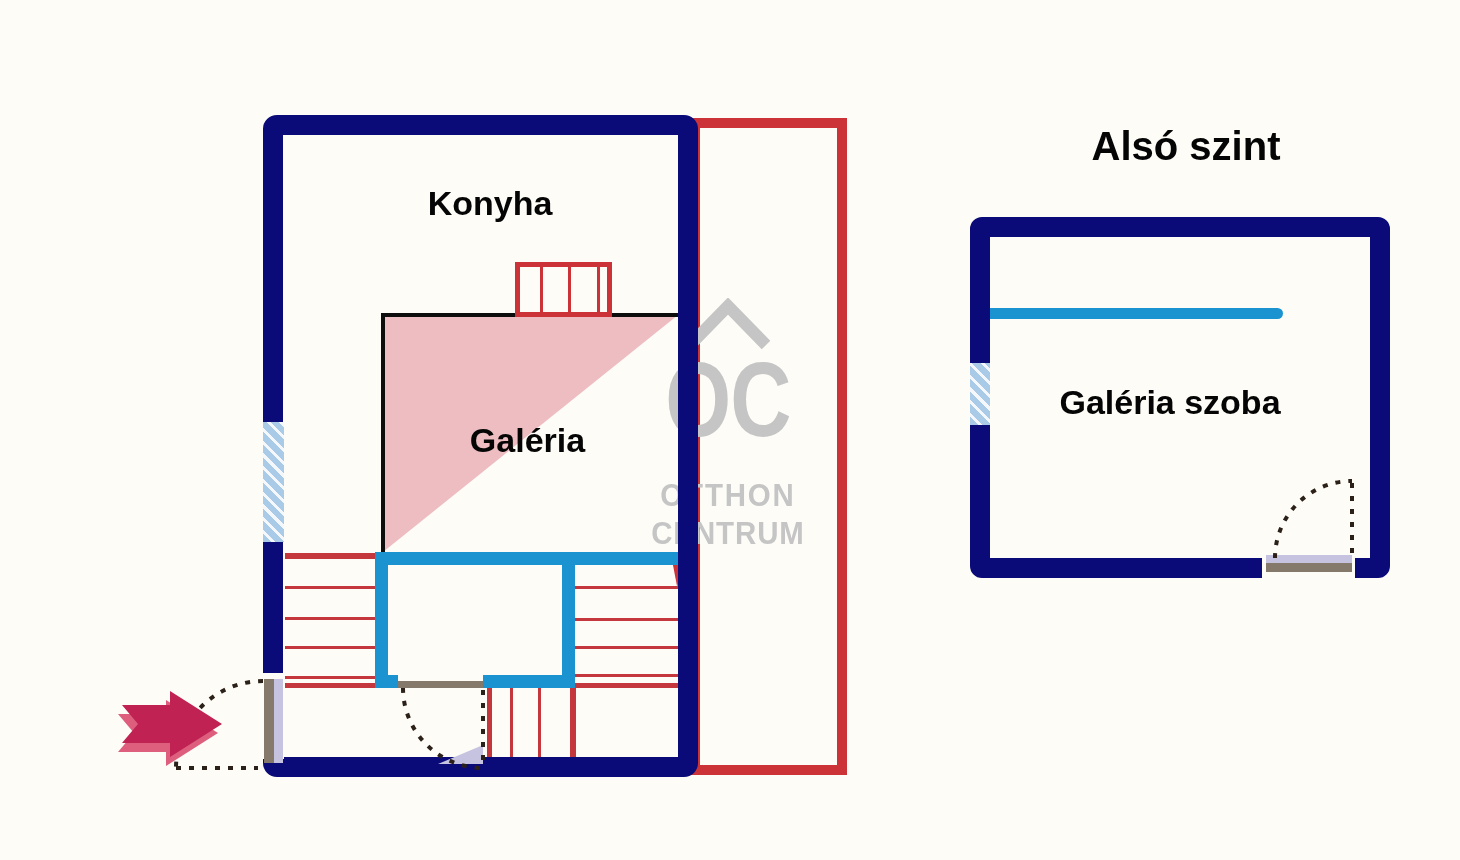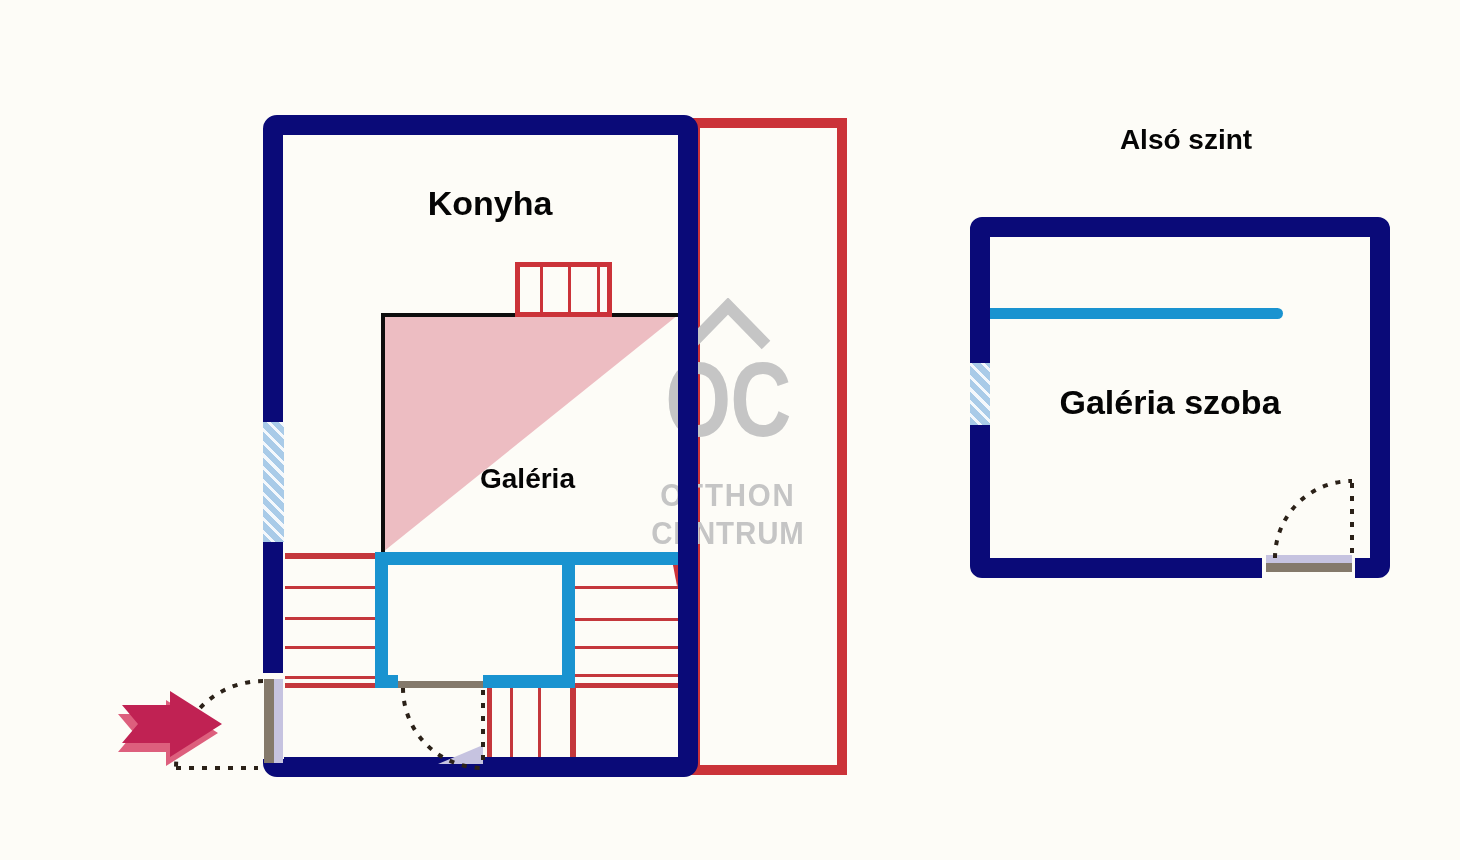--- a/index.html
+++ b/index.html
@@ -35,23 +35,23 @@
   
   .win{background:#a9cbe8;background-image:repeating-linear-gradient(45deg,rgba(255,255,255,0) 0 6px,#f4f8fc 6px 9px);z-index:7;}
   .gapwhite{background:#fdfcf7;z-index:7;}
   .thr-gray{background:#84796b;z-index:8;}
   .thr-lav{background:#c6c3e0;z-index:8;}
   .wedge-lav{left:438px;top:745px;width:45px;height:19px;background:#c6c3e0;clip-path:polygon(0 100%,100% 0,100% 100%);z-index:7;}
   .wedge-red{left:672px;top:560px;width:9px;height:28px;background:#cb3339;clip-path:polygon(0 0,100% 0,60% 100%);z-index:5;}
   
   .lbl{color:#050505;font-weight:bold;text-align:center;z-index:9;white-space:pre-line;}
   .lbl-konyha{left:390px;top:184px;width:200px;font-size:34px;}
-  .lbl-galeria{left:430px;top:421px;width:195px;font-size:28px;margin-top:42px;}
+  .lbl-galeria{left:430px;top:421px;width:195px;font-size:34px;}
   .lbl-furdo{left:385px;top:584px;width:180px;font-size:31px;line-height:33px;}
-  .lbl-also{left:1036px;top:124px;width:300px;font-size:28px;}
+  .lbl-also{left:1036px;top:124px;width:300px;font-size:40px;}
   .lbl-kamra{left:990px;top:243px;width:220px;font-size:33px;text-align:left;}
   .lbl-szut{left:1000px;top:383px;width:340px;font-size:34px;}
   
   .kamra-line{left:990px;top:308px;width:293px;height:11px;background:#1a93d0;border-radius:0 6px 6px 0;z-index:5;}
   
   #overlay{left:0;top:0;width:1460px;height:860px;z-index:8;pointer-events:none;}
   svg{display:block;}
 </style>
 </head>
 <body>

